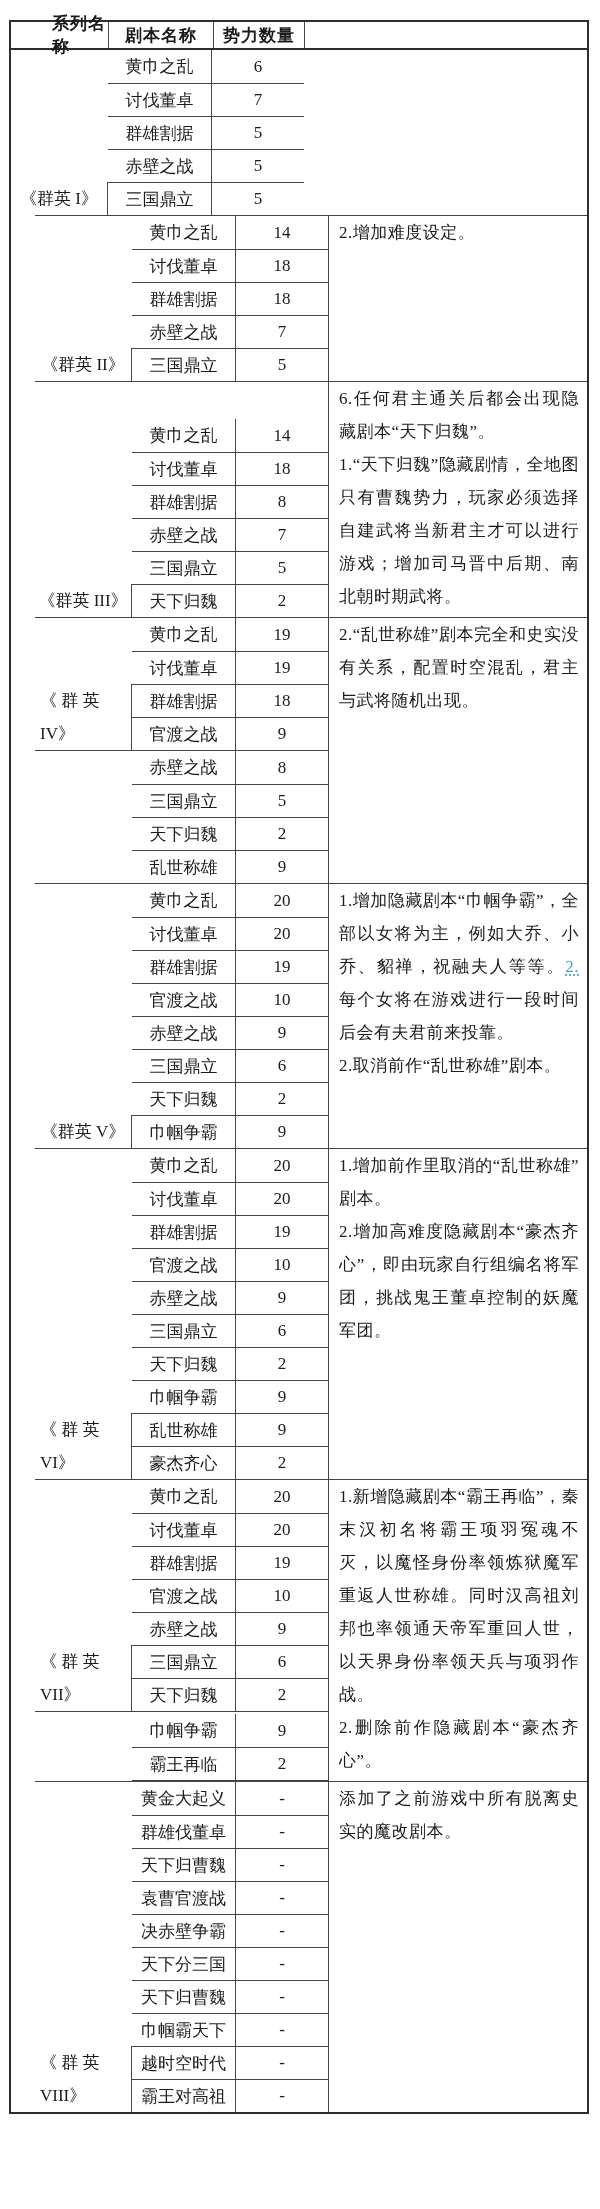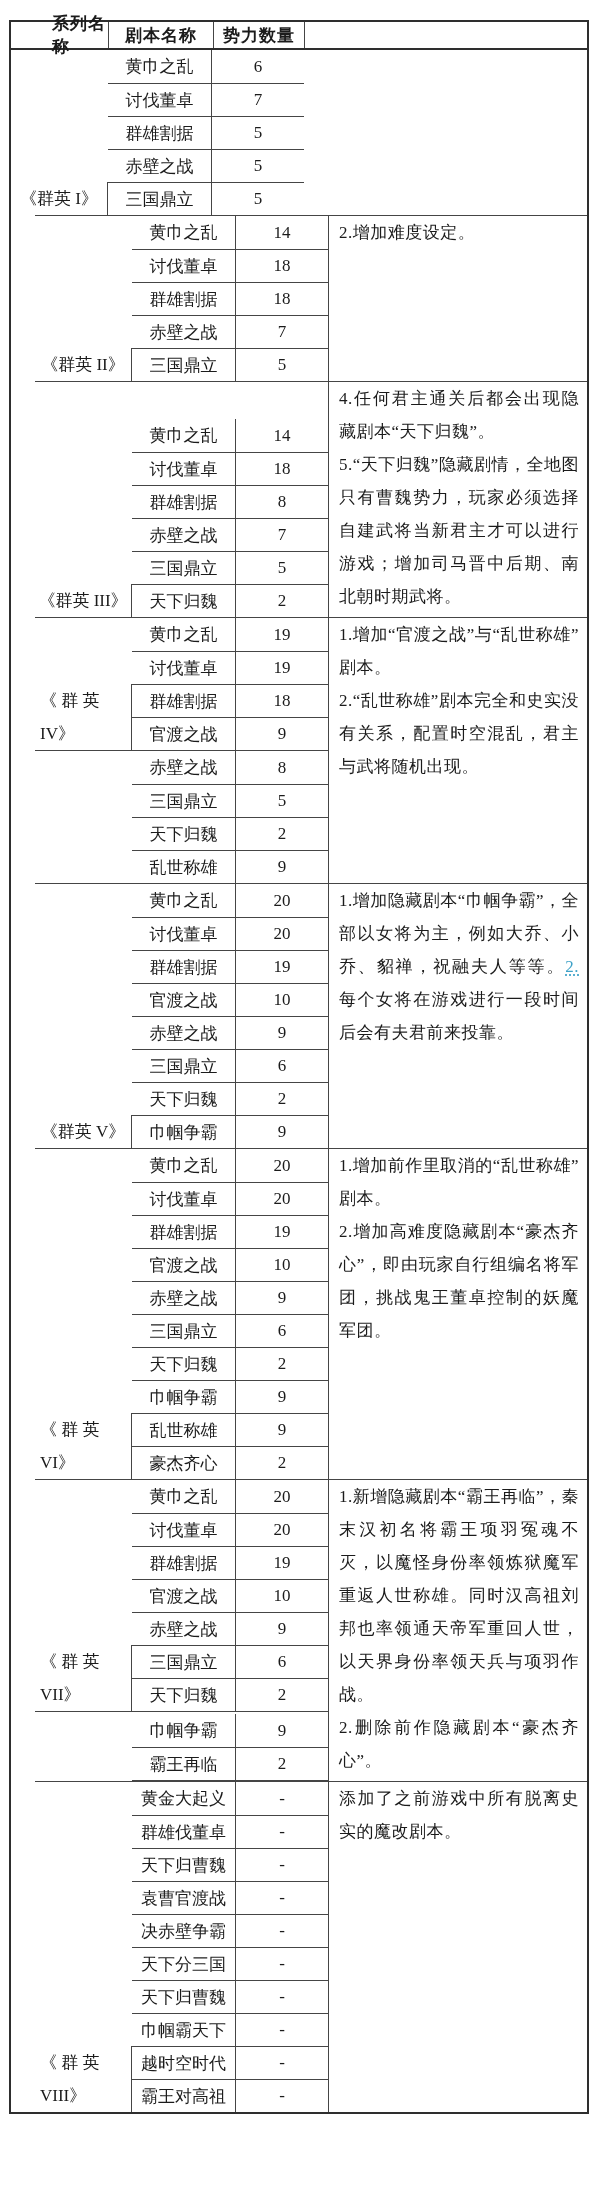--- a/index.html
+++ b/index.html
@@ -174,22 +174,22 @@
                 <div class="cnt">5</div>
               </div>
               <div class="srow">
                 <div class="scen">天下归魏</div>
                 <div class="cnt">2</div>
               </div>
             </div>
           </div>
         </div>
         <div class="feat">
-          <p><span>4.任何君主通关后都会出现隐藏剧本“天下归魏”。</span></p>
-          <p><span>5.“天下归魏”隐藏剧情，全地图只有曹魏势力，玩家必须选择自建武将当新君主才可以进行游戏；增加司马晋中后期、南北朝时期武将。</span></p>
+          <p><span>6.任何君主通关后都会出现隐藏剧本“天下归魏”。</span></p>
+          <p><span>1.“天下归魏”隐藏剧情，全地图只有曹魏势力，玩家必须选择自建武将当新君主才可以进行游戏；增加司马晋中后期、南北朝时期武将。</span></p>
         </div>
       </div>
       <div class="group">
         <div class="left">
           <div class="segment">
             <div class="series-cell ml">《 群 英
 IV》</div>
             <div class="rows">
               <div class="srow">
                 <div class="scen">黄巾之乱</div>
@@ -225,21 +225,20 @@
                 <div class="cnt">2</div>
               </div>
               <div class="srow">
                 <div class="scen">乱世称雄</div>
                 <div class="cnt">9</div>
               </div>
             </div>
           </div>
         </div>
         <div class="feat">
-          <p><span>1.增加“官渡之战”与“乱世称雄”剧本。</span></p>
           <p><span>2.“乱世称雄”剧本完全和史实没有关系，配置时空混乱，君主与武将随机出现。</span></p>
         </div>
       </div>
       <div class="group">
         <div class="left">
           <div class="segment">
             <div class="series-cell">《群英 V》</div>
             <div class="rows">
               <div class="srow">
                 <div class="scen">黄巾之乱</div>
@@ -271,20 +270,21 @@
               </div>
               <div class="srow">
                 <div class="scen">巾帼争霸</div>
                 <div class="cnt">9</div>
               </div>
             </div>
           </div>
         </div>
         <div class="feat">
           <p><span>1.增加隐藏剧本“巾帼争霸”，全部以女将为主，例如大乔、小乔、貂禅，祝融夫人等等。</span><span class="blue">2.</span><span>每个女将在游戏进行一段时间后会有夫君前来投靠。</span></p>
+          <p><span>2.取消前作“乱世称雄”剧本。</span></p>
         </div>
       </div>
       <div class="group">
         <div class="left">
           <div class="segment">
             <div class="series-cell ml">《 群 英
 VI》</div>
             <div class="rows">
               <div class="srow">
                 <div class="scen">黄巾之乱</div>

